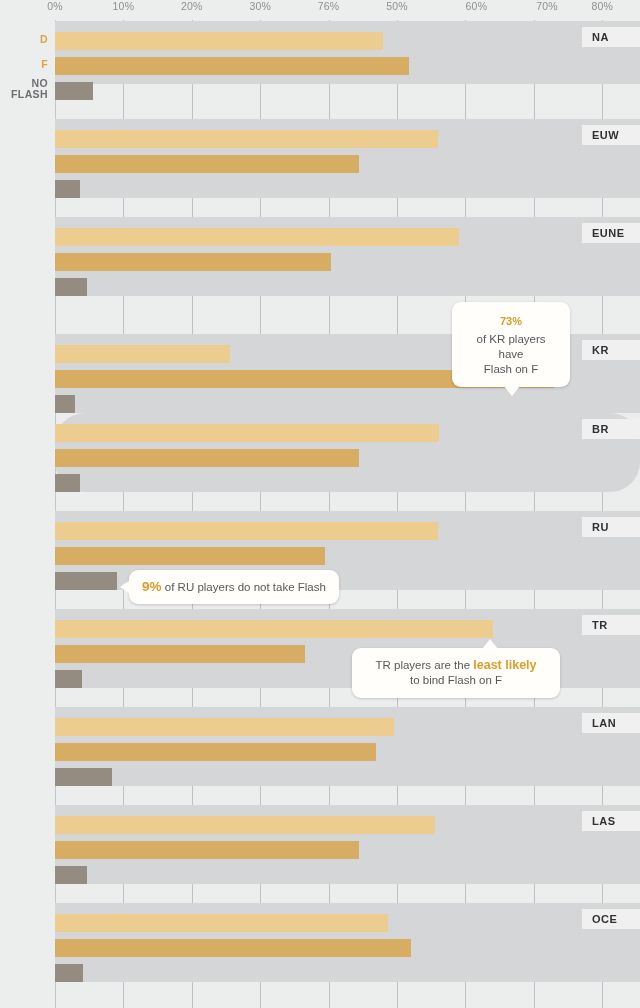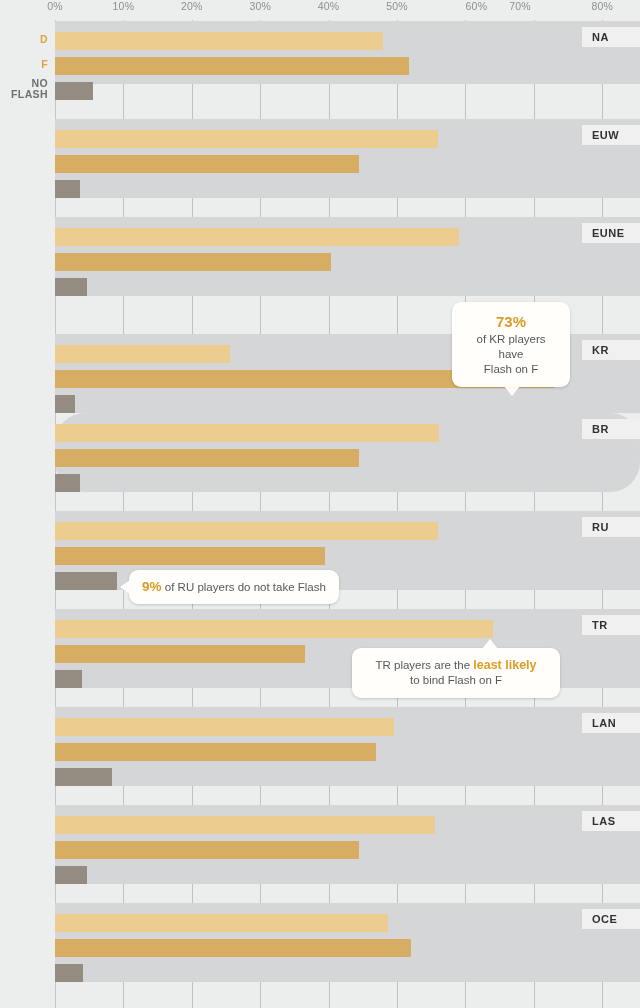--- a/index.html
+++ b/index.html
@@ -113,21 +113,21 @@
     box-sizing: border-box;
     text-align: center;
     font-size: 11.5px;
     color: #55585b;
     line-height: 15px;
     z-index: 20;
   }
   .callout .big {
     display: block;
     color: #d99b27;
-    font-size: 15px;
+    font-size: 11px;
     font-weight: bold;
     line-height: 19px;
     margin-bottom: 1px;
   }
   .callout .hl {
     color: #dd9d26;
     font-weight: bold;
     font-size: 12.5px;
   }
   .callout .inline-big {
@@ -162,24 +162,24 @@
 </head>
 <body>
 
 <div id="chart">
 
   <div class="axis-labels">
       <div class="tick-label" style="left: 55px;">0%</div>
       <div class="tick-label" style="left: 123.4px;">10%</div>
       <div class="tick-label" style="left: 191.8px;">20%</div>
       <div class="tick-label" style="left: 260.2px;">30%</div>
-      <div class="tick-label" style="left: 328.6px;">40%</div>
+      <div class="tick-label" style="left: 328.6px;">76%</div>
       <div class="tick-label" style="left: 397px;">50%</div>
       <div class="tick-label" style="left: 465.4px; padding-left: 22px;">60%</div>
-      <div class="tick-label" style="left: 520px;">70%</div>
+      <div class="tick-label" style="left: 547px;">70%</div>
       <div class="tick-label" style="left: 602.2px;">80%</div>
     </div>
   <div class="gridlines">
       <div class="gridline zero" style="left: 55px;"></div>
       <div class="gridline" style="left: 123.4px;"></div>
       <div class="gridline" style="left: 191.8px;"></div>
       <div class="gridline" style="left: 260.2px;"></div>
       <div class="gridline" style="left: 328.6px;"></div>
       <div class="gridline" style="left: 397px;"></div>
       <div class="gridline" style="left: 465.4px;"></div>

